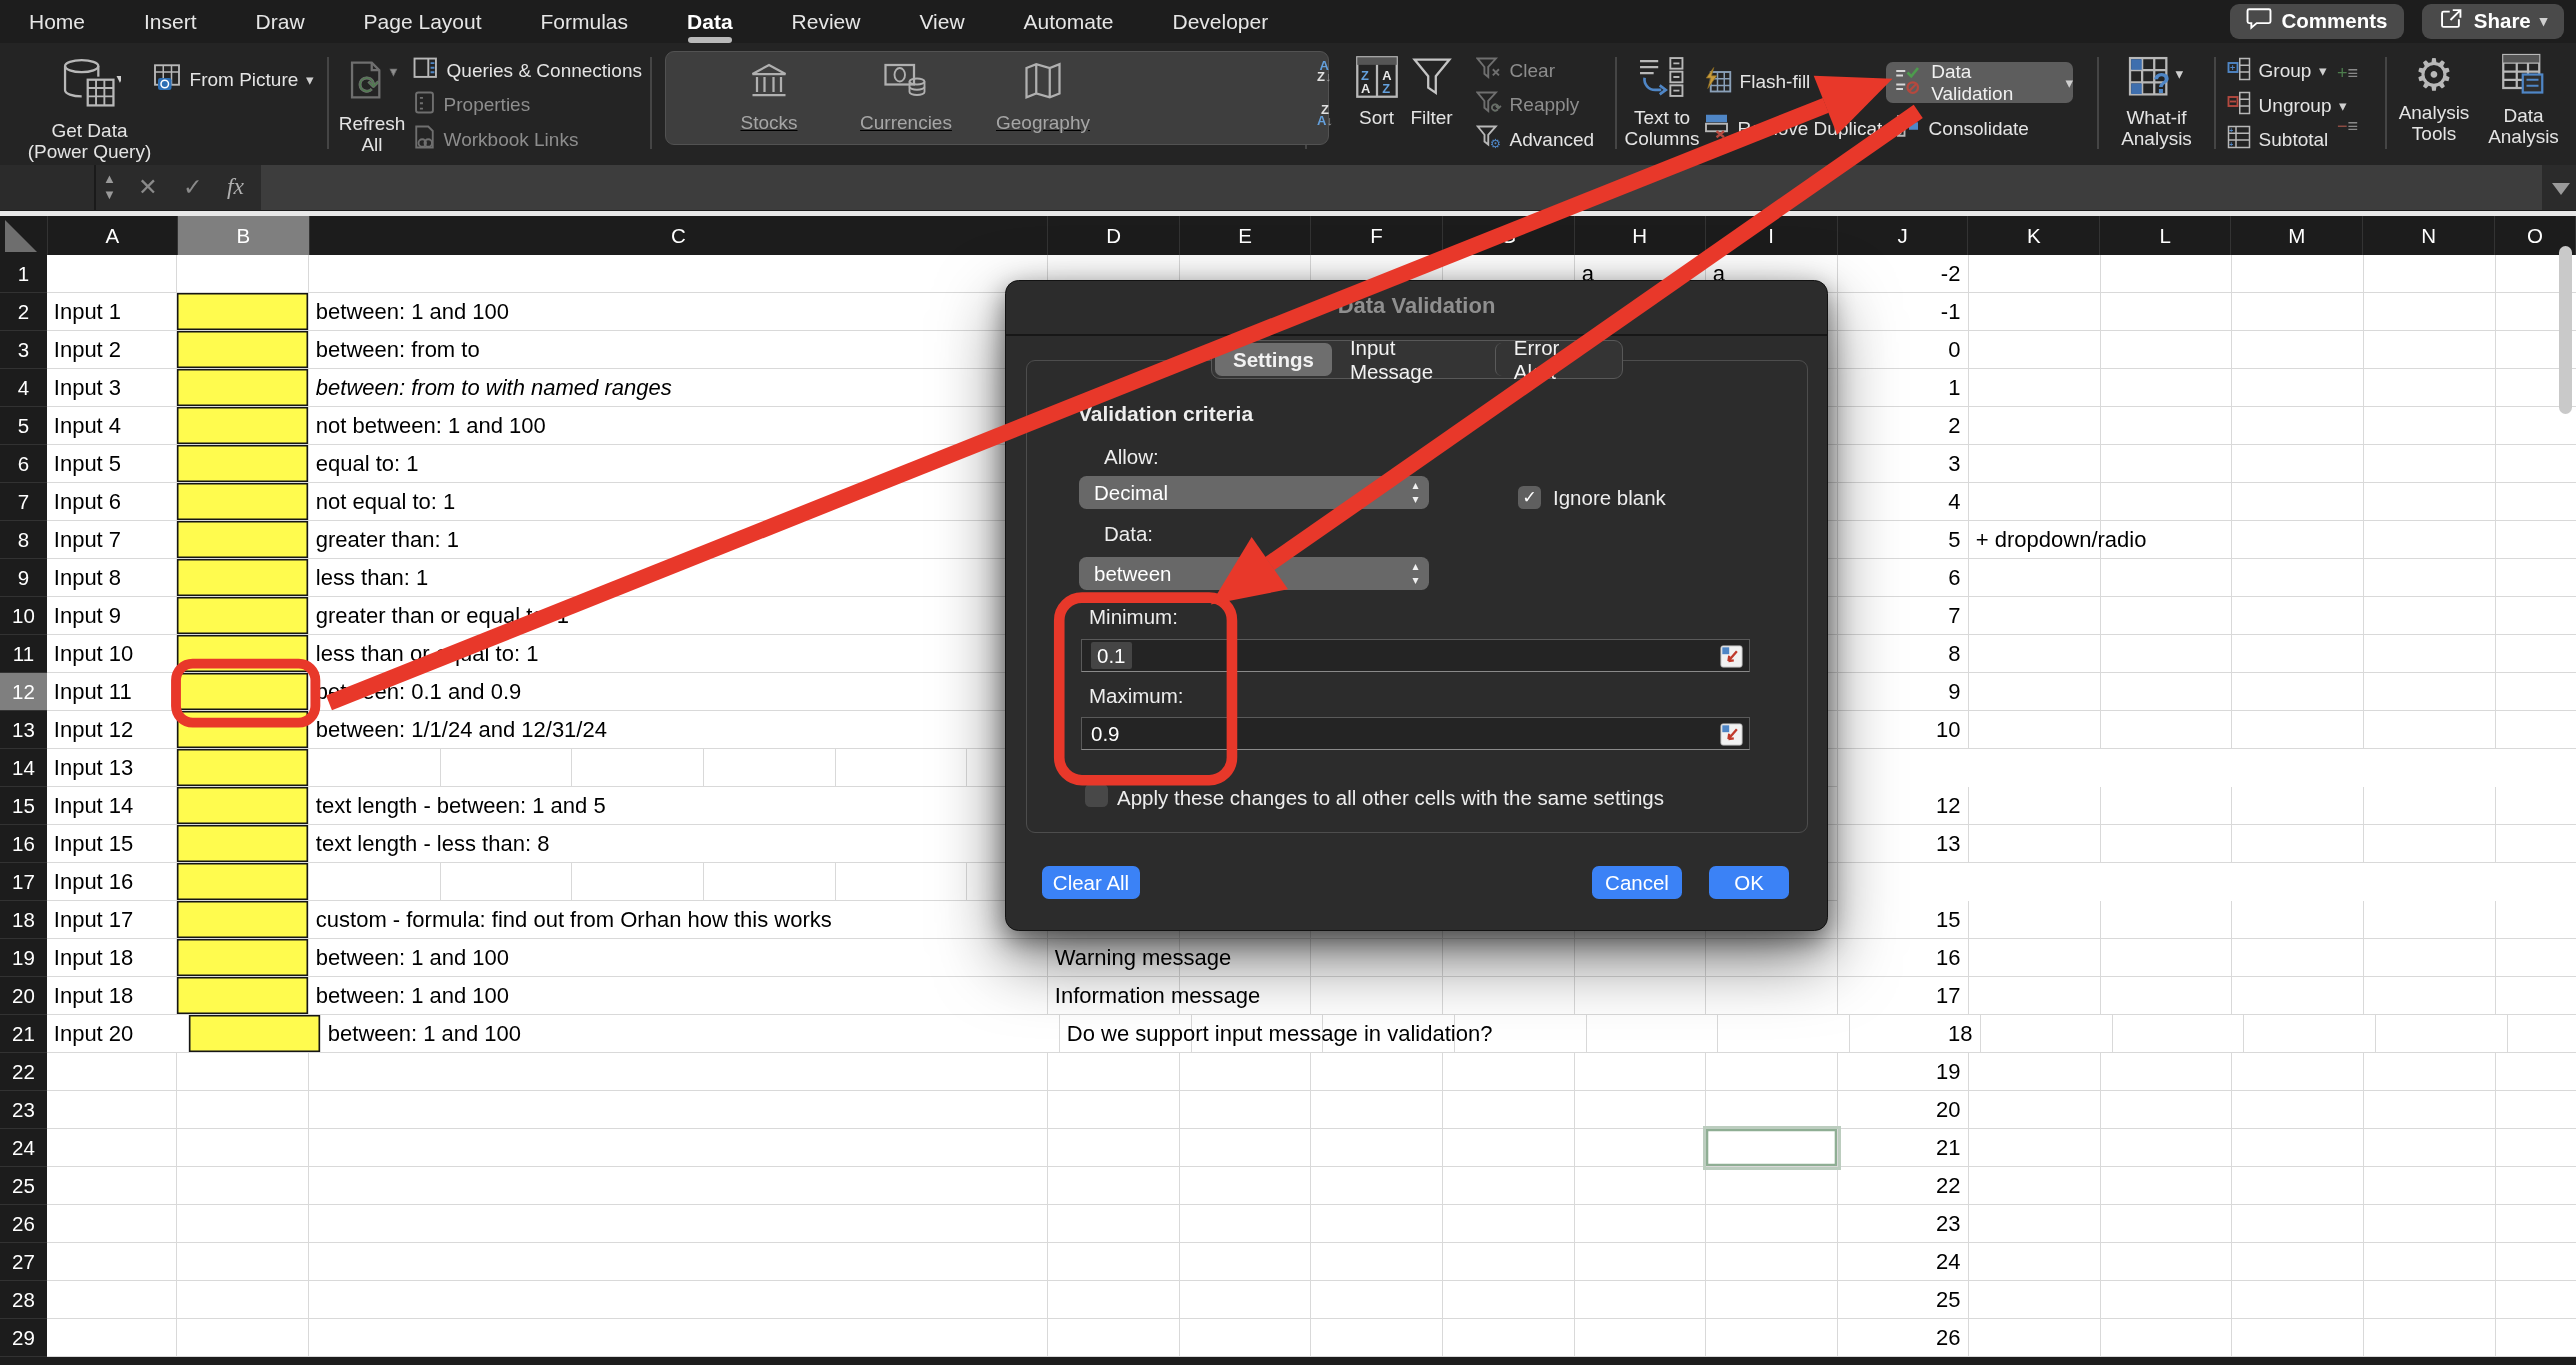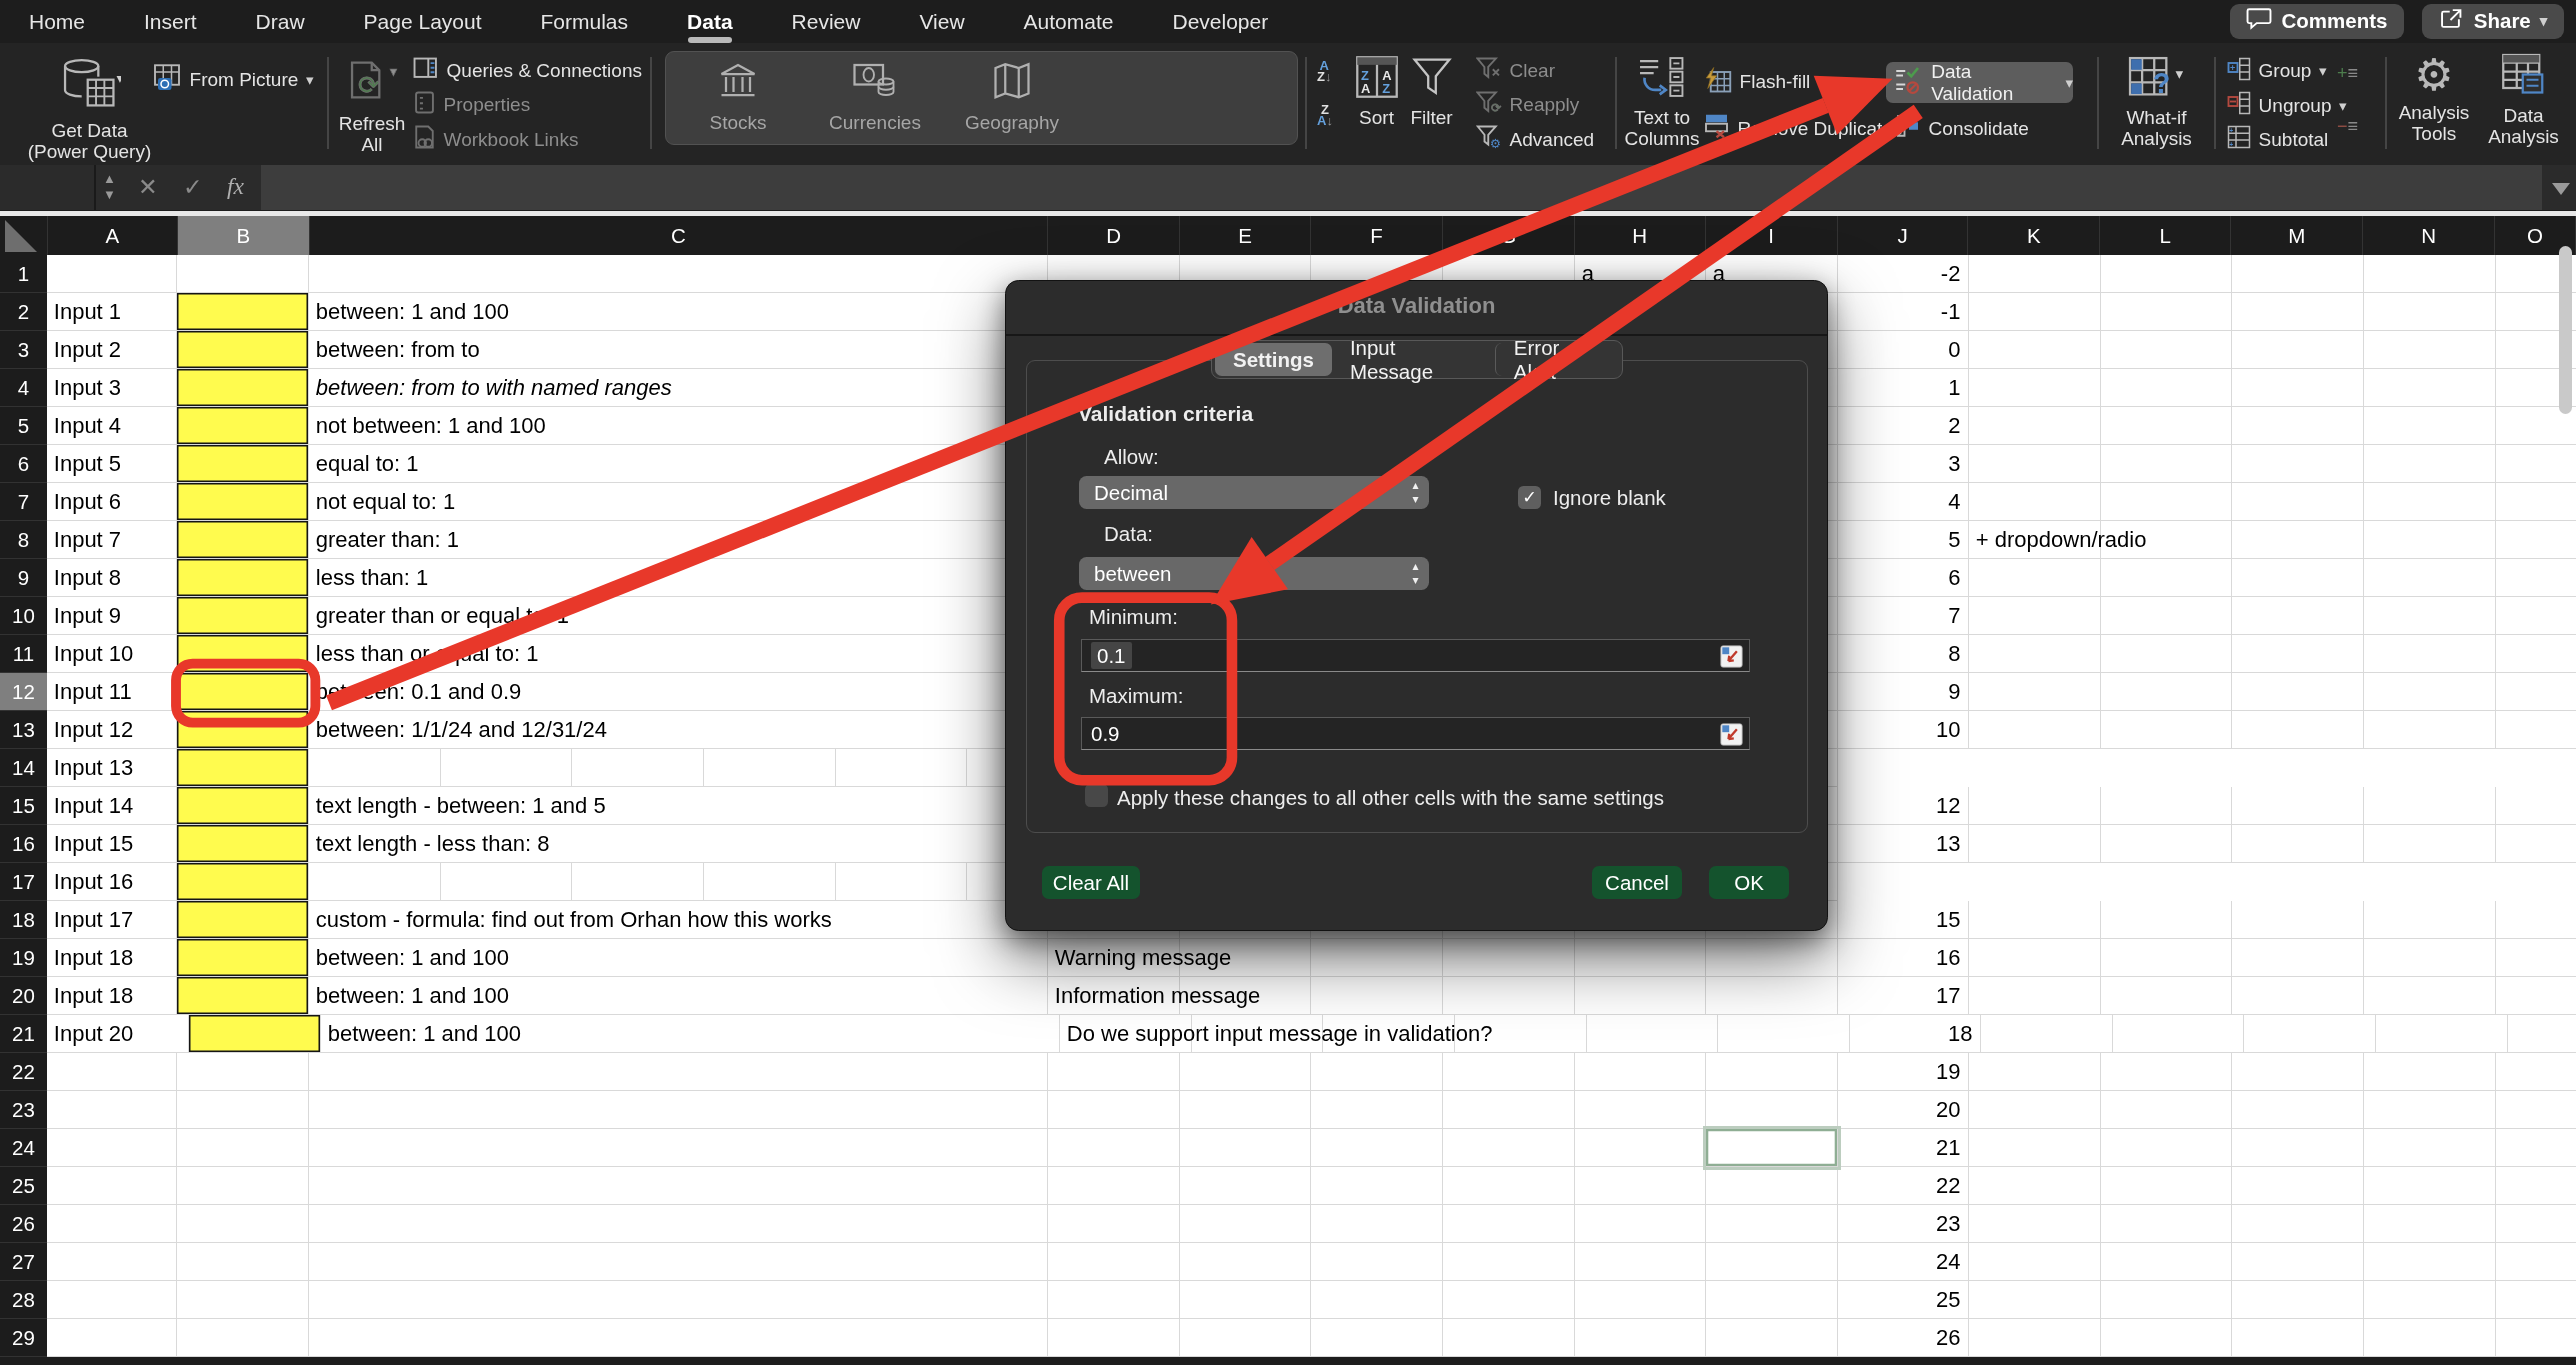--- a/index.html
+++ b/index.html
@@ -18,21 +18,21 @@
 
   
   .ribbon{position:absolute;left:0;top:43px;width:2576px;height:122px;background:#242424;border-bottom:2.3px solid #0a0a0a;}
   .rsep{position:absolute;top:13.6px;height:92px;width:1.5px;background:#454545;}
   .bigbtn{position:absolute;display:flex;flex-direction:column;align-items:center;text-align:center;}
   .bigbtn .lbl{font-size:19px;line-height:21px;color:#e4e4e4;margin-top:4.5px;}
   .rowbtn{position:absolute;display:flex;align-items:center;gap:7.6px;font-size:19px;color:#e4e4e4;}
   .dis{color:#8d8d8d !important;}
   .dis svg *{stroke:#6f6f6f !important;}
   .chev{font-size:15px;color:#cfcfcf;}
-  .gallery{position:absolute;left:665px;top:7.6px;width:616px;height:92px;background:#3e3e3e;border:0.8px solid #525252;border-radius:9px;display:flex;align-items:center;padding-left:15px;gap:23px;}
+  .gallery{position:absolute;left:665px;top:7.6px;width:616px;height:92px;background:#3e3e3e;border:0.8px solid #525252;border-radius:9px;display:flex;align-items:center;padding-left:46px;gap:23px;text-decoration:underline;}
   .gal-item{width:114px;display:flex;flex-direction:column;align-items:center;color:#a6a6a6;font-size:19px;gap:6px;}
   .dv-highlight{position:absolute;left:1886px;top:19px;width:187px;height:41px;background:#5d5d5d;border-radius:6.8px;display:flex;align-items:center;gap:7.6px;padding-left:7.6px;box-sizing:border-box;color:#f0f0f0;font-size:19px;}
   .azglyph{font-size:13px;line-height:11.4px;font-weight:bold;text-align:center;color:#e0e0e0;}
   .azglyph .blue{color:#64a0dc;}
 
   
   .fbar{position:absolute;left:0;top:165px;width:2576px;height:45px;background:#2b2b2b;}
   .fbar .vdiv{position:absolute;left:94px;top:0;width:1.5px;height:45px;background:#1a1a1a;}
   .spin{position:absolute;left:103px;top:6px;color:#9a9a9a;font-size:13px;line-height:16px;text-align:center;}
   .fico{position:absolute;top:7.6px;font-size:23.5px;color:#8a8a8a;}
@@ -68,21 +68,21 @@
   .tab.sep{border-left:1.5px solid #5a5a5a;}
   .dlg-label{position:absolute;font-size:20.5px;color:#ededed;}
   .dlg-bold{font-weight:bold;font-size:21px;}
   .dd{position:absolute;width:350px;height:33px;background:#686868;border-radius:7.6px;display:flex;align-items:center;color:#fff;font-size:20.5px;padding-left:15px;box-sizing:border-box;}
   .dd .updown{position:absolute;right:10.6px;top:3px;text-align:center;font-size:12px;line-height:13.6px;color:#f0f0f0;}
   .cbx{position:absolute;width:23px;height:23px;border-radius:5.3px;background:#5f5f5f;color:#fff;font-size:17.4px;display:flex;align-items:center;justify-content:center;}
   .cbx.off{background:#484848;}
   .field{position:absolute;width:669px;height:33px;background:#242424;border:0.8px solid #5a5a5a;border-bottom-color:#8a8a8a;display:flex;align-items:center;padding-left:9px;box-sizing:border-box;font-size:20.5px;color:#fff;}
   .field .val{background:#454545;padding:1.5px 6px;border-radius:2.3px;}
   .field .picker{position:absolute;right:6px;top:4.5px;}
-  .dlg-btn{position:absolute;height:33px;background:#14532d;border-radius:6.8px;color:#fff;font-size:20.5px;display:flex;align-items:center;justify-content:center;top:585px;}
+  .dlg-btn{position:absolute;height:33px;background:#3b82f6;border-radius:6.8px;color:#fff;font-size:20.5px;display:flex;align-items:center;justify-content:center;top:585px;}
 
   
   .overlay{position:absolute;left:0;top:0;z-index:60;pointer-events:none;}
 </style>
 </head>
 <body>
 
 <div class="menubar">
   <div class="menu-items">
     <div class="menu-item">Home</div>

